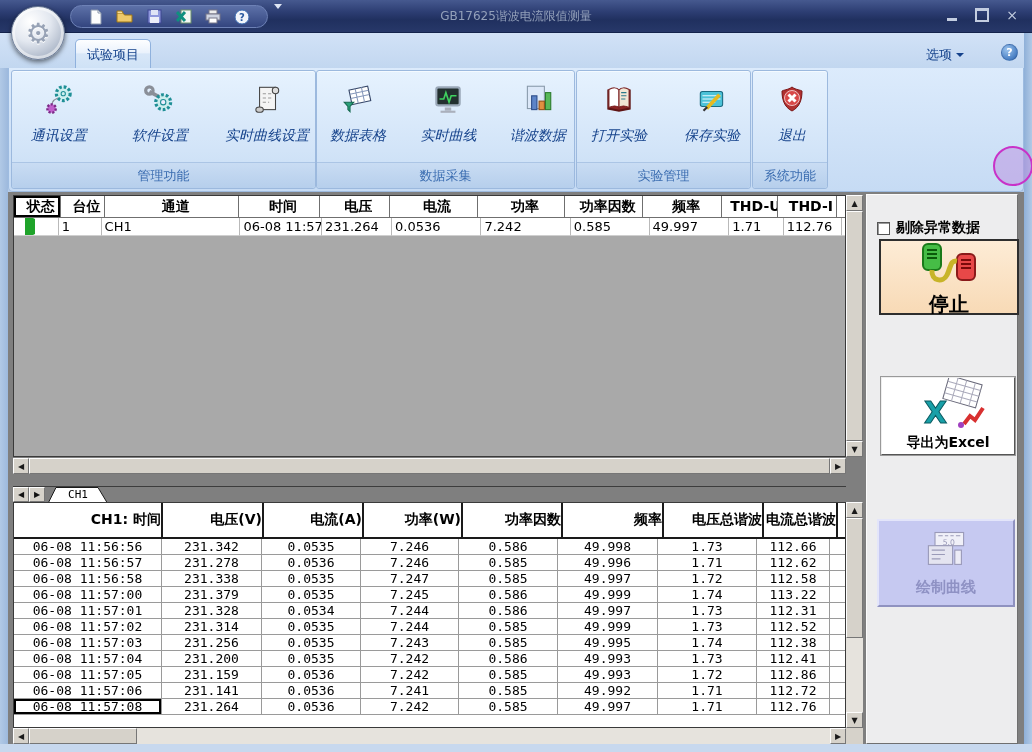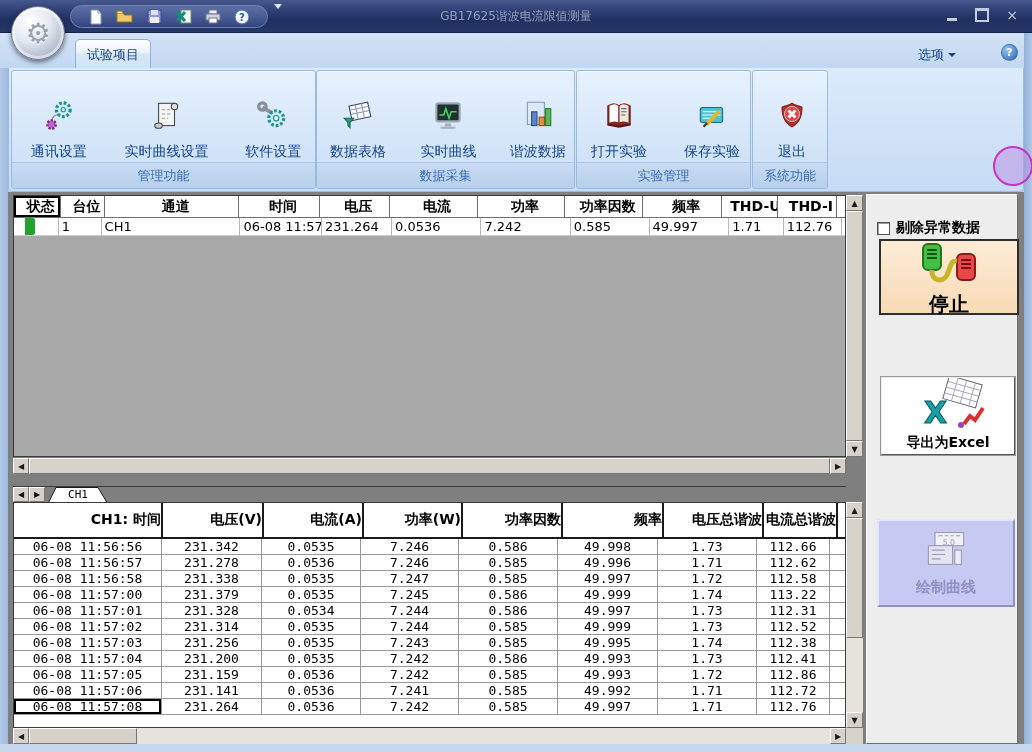--- a/index.html
+++ b/index.html
@@ -30,35 +30,35 @@
     background:radial-gradient(circle at 35% 28%,#ffffff,#e3e8f0 40%,#b3bdcd 72%,#8593a7 100%);
     border:1px solid #6e7d96;box-shadow:0 2px 5px rgba(0,0,0,.55), inset 0 0 0 3px rgba(255,255,255,.5);
     display:flex;align-items:center;justify-content:center;}
   .appbtn b{font-size:28px;color:#98a3b6;text-shadow:0 1px 0 #fff;font-weight:normal;}
   
   .tabrow{left:0;top:33px;width:1032px;height:35px;
     background:linear-gradient(180deg,#d2e2f7,#c2d7f0);}
   .ribtab{left:75px;top:6px;width:76px;height:29px;border:1px solid #8fb1dd;border-bottom:none;
     border-radius:5px 5px 0 0;background:linear-gradient(180deg,#fdfeff,#eaf2fc 45%,#d8e7f8 50%,#cfe2f6);
     color:#15428b;font-size:13px;text-align:center;line-height:29px;}
-  .options{right:76px;top:13px;color:#15428b;font-size:13px;display:flex;align-items:center;gap:4px;}
+  .options{right:68px;top:13px;color:#15428b;font-size:13px;display:flex;align-items:center;gap:4px;}
   .options .tri{width:0;height:0;border-left:4px solid transparent;border-right:4px solid transparent;
     border-top:4px solid #15428b;}
   .helpcirc{right:14px;top:11px;width:17px;height:17px;border-radius:50%;
     background:radial-gradient(circle at 35% 30%,#9cc4ee,#4a80c4 70%,#2d5c9c);
     border:1px solid #2a549065;color:#fff;font-size:11px;font-weight:bold;
     display:flex;align-items:center;justify-content:center;}
   
   .ribbon{left:8px;top:68px;width:1016px;height:124px;
     background:linear-gradient(180deg,#dcebfc,#c6dbf4);
     border:1px solid #9dbbe0;border-top:none;border-radius:0 0 5px 5px;}
   .rgroup{position:absolute;top:2px;height:117px;border:1px solid #9cb9de;border-radius:3px;
     background:linear-gradient(180deg,#e6f2fe,#d2e4f8 68%,#c7ddf4);
     box-shadow:inset 0 1px 0 #f4faff;}
-  .rbtns{display:flex;gap:17px;padding:20px 0 0 4px;}
+  .rbtns{display:flex;gap:17px;padding:4px 0 0 4px;font-style:italic;}
   .rbtn{height:86px;display:flex;flex-direction:column;align-items:center;cursor:default;}
   .rbtn .ric{margin-top:5px;height:38px;display:flex;align-items:center;justify-content:center;}
   .rbtn .rlb{margin-top:9px;font-size:14px;color:#15428b;white-space:nowrap;}
   .glabel{position:absolute;left:0;right:0;bottom:0;height:25px;line-height:25px;
     background:linear-gradient(180deg,#c9dcf3,#b6cfec);border-top:1px solid #abc5e5;
     border-radius:0 0 3px 3px;text-align:center;font-size:13px;color:#3a6cb0;}
   
   .content{left:8px;top:192px;width:1016px;height:552px;background:#7f7f7f;}
   
   .ttable{left:13px;top:195px;width:833px;height:262px;border:1px solid #3a3a3a;background:#a9a9a9;}
@@ -199,41 +199,41 @@
         <span class="ric">
             <svg width="34" height="34" viewBox="0 0 32 32">
               <circle cx="20" cy="11" r="6.5" fill="#cdeeee" stroke="#1f8f96" stroke-width="3" stroke-dasharray="2.6 1.8"></circle>
               <circle cx="20" cy="11" r="2" fill="none" stroke="#1f8f96"></circle>
               <path d="M10 26 Q7 18 15 15" stroke="#8a8f98" fill="none"></path>
               <circle cx="9" cy="25" r="4" fill="#c060cc" stroke="#7a2a86" stroke-width="2.2" stroke-dasharray="2 1.5"></circle>
             </svg>
           </span>
         <span class="rlb">通讯设置</span>
       </div>
+      <div class="rbtn" style="width:92px">
+        <span class="ric">
+            <svg width="34" height="34" viewBox="0 0 32 32">
+              <path d="M6 9 L17 15" stroke="#8a8f98" stroke-width="3.5"></path>
+              <circle cx="6" cy="8" r="3.5" fill="none" stroke="#8a8f98" stroke-width="3"></circle>
+              <circle cx="19" cy="19" r="7" fill="#cdeeee" stroke="#1f8f96" stroke-width="3" stroke-dasharray="2.6 1.8"></circle>
+              <circle cx="19" cy="19" r="2.5" fill="#eef" stroke="#1f8f96"></circle>
+            </svg>
+          </span>
+        <span class="rlb">软件设置</span>
+      </div>
       <div class="rbtn" style="width:106px">
         <span class="ric">
             <svg width="34" height="34" viewBox="0 0 32 32">
               <rect x="9" y="5" width="15" height="21" fill="#f4f4f4" stroke="#444"></rect>
               <ellipse cx="24" cy="8" rx="3" ry="3" fill="#ddd" stroke="#444"></ellipse>
               <path d="M12 11h8M12 15h8M12 19h6" stroke="#999" stroke-dasharray="3 2" fill="none"></path>
               <ellipse cx="9" cy="26" rx="3.5" ry="2.5" fill="#ccc" stroke="#444"></ellipse>
             </svg>
           </span>
         <span class="rlb">实时曲线设置</span>
-      </div>
-      <div class="rbtn" style="width:92px">
-        <span class="ric">
-            <svg width="34" height="34" viewBox="0 0 32 32">
-              <path d="M6 9 L17 15" stroke="#8a8f98" stroke-width="3.5"></path>
-              <circle cx="6" cy="8" r="3.5" fill="none" stroke="#8a8f98" stroke-width="3"></circle>
-              <circle cx="19" cy="19" r="7" fill="#cdeeee" stroke="#1f8f96" stroke-width="3" stroke-dasharray="2.6 1.8"></circle>
-              <circle cx="19" cy="19" r="2.5" fill="#eef" stroke="#1f8f96"></circle>
-            </svg>
-          </span>
-        <span class="rlb">软件设置</span>
       </div>
     </div>
     <div class="glabel">管理功能</div>
   </div>
 
   <div class="rgroup" style="left:307px;width:257px;">
     <div class="rbtns">
       <div class="rbtn" style="width:84px">
         <span class="ric">
             <svg width="34" height="34" viewBox="0 0 32 32">

